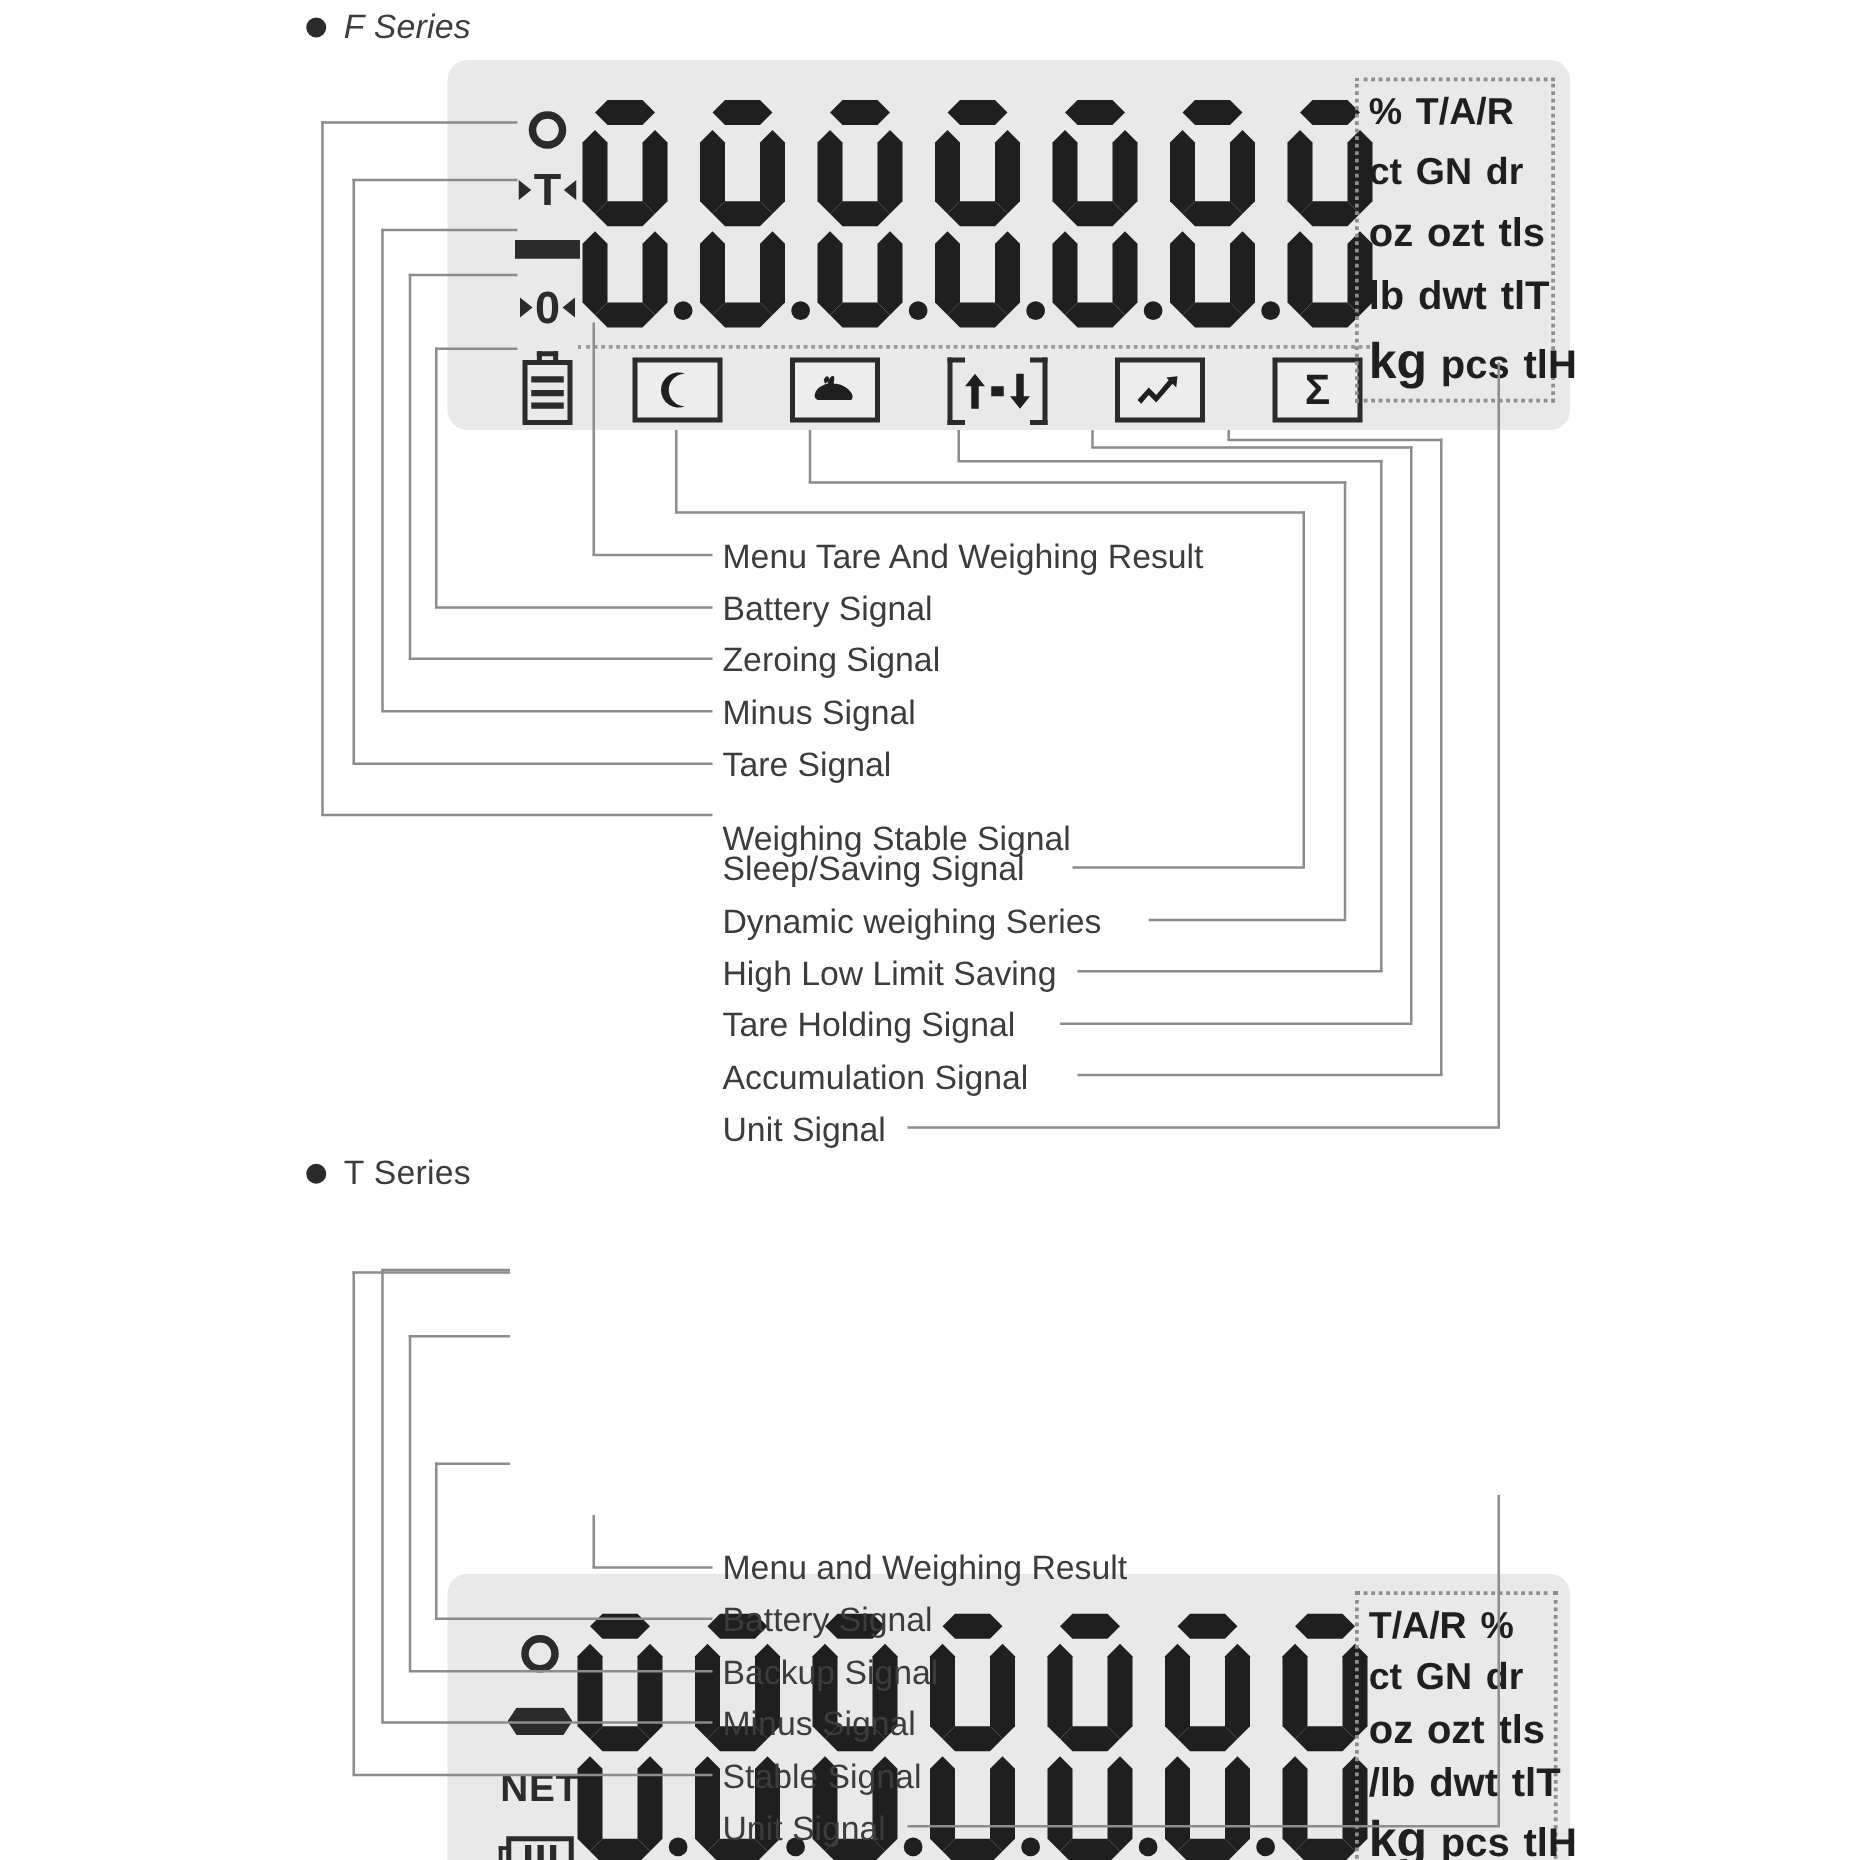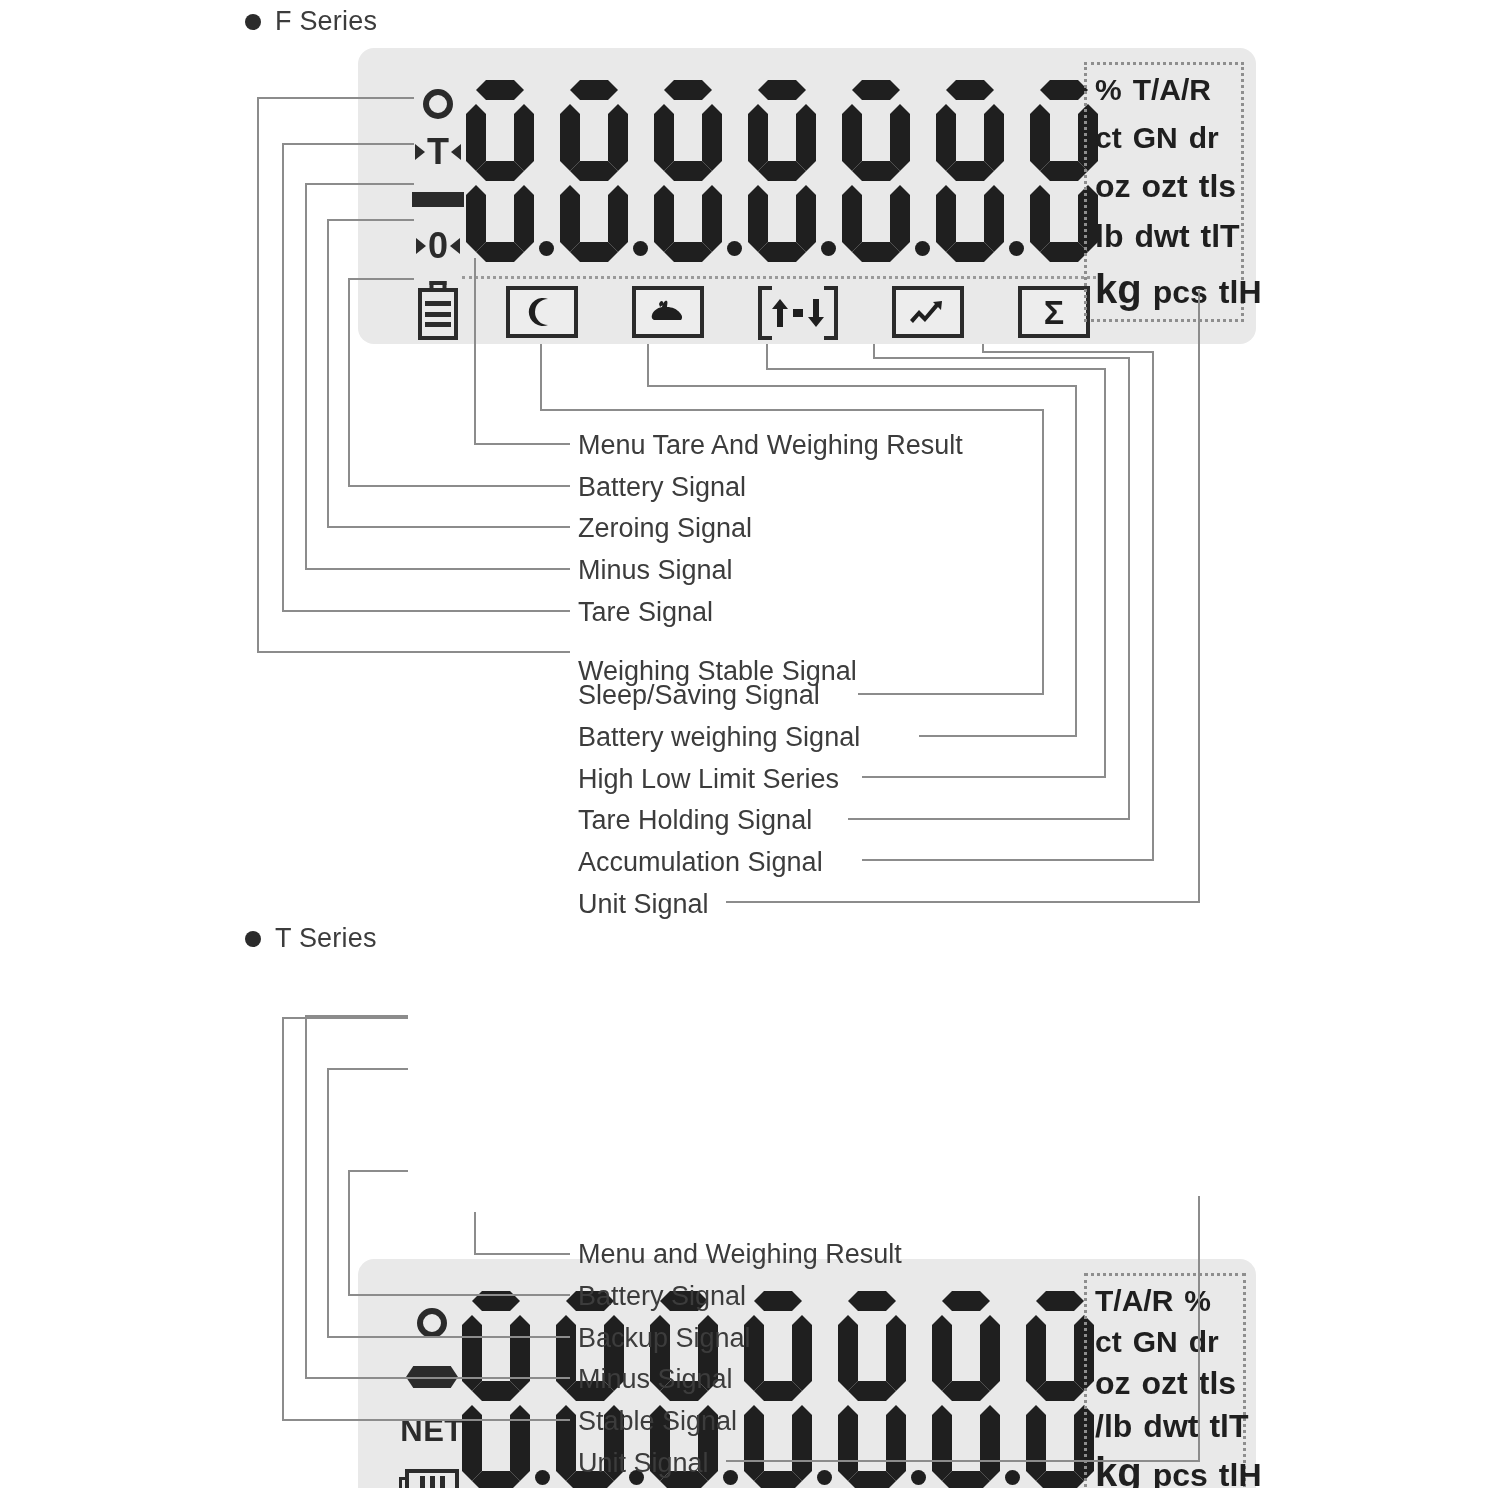--- a/index.html
+++ b/index.html
@@ -145,21 +145,21 @@
   }
 
   
   .ln { position: absolute; background: #8c8c8c; }
   .lnh { height: 2px; }
   .lnv { width: 2px; }
 </style>
 </head>
 <body>
 
-<div class="series-head abs" style="left:245px; top:6px;">
+<div class="series-head abs" style="left:245px; top:6px;font-style:italic;">
   <span class="bullet"></span>
   <span>F Series</span>
 </div>
 
 <div class="lcd abs" style="left:358px; top:48px; width:898px; height:296px;">
 
   <div class="ind-col" style="left:32px; top:32px; width:96px;">
     <div class="ind" style="height:48px;">
       <span class="ic-circle"></span>
     </div>
@@ -380,22 +380,22 @@
 </div>
 
 <div>
   <div class="lbl" style="left:578px; top:432px;">Menu Tare And Weighing Result</div>
   <div class="lbl" style="left:578px; top:474px;">Battery Signal</div>
   <div class="lbl" style="left:578px; top:515px;">Zeroing Signal</div>
   <div class="lbl" style="left:578px; top:557px;">Minus Signal</div>
   <div class="lbl" style="left:578px; top:599px;">Tare Signal</div>
   <div class="lbl" style="left:578px; top:658px;">Weighing Stable Signal</div>
   <div class="lbl" style="left:578px; top:682px;">Sleep/Saving Signal</div>
-  <div class="lbl" style="left:578px; top:724px;">Battery weighing Signal</div>
-  <div class="lbl" style="left:578px; top:766px;">High Low Limit Series</div>
+  <div class="lbl" style="left:578px; top:724px;">Dynamic weighing Series</div>
+  <div class="lbl" style="left:578px; top:766px;">High Low Limit Saving</div>
   <div class="lbl" style="left:578px; top:807px;">Tare Holding Signal</div>
   <div class="lbl" style="left:578px; top:849px;">Accumulation Signal</div>
   <div class="lbl" style="left:578px; top:891px;">Unit Signal</div>
 </div>
 
 <div class="series-head abs" style="left:245px; top:923px;">
   <span class="bullet"></span>
   <span>T Series</span>
 </div>
 

